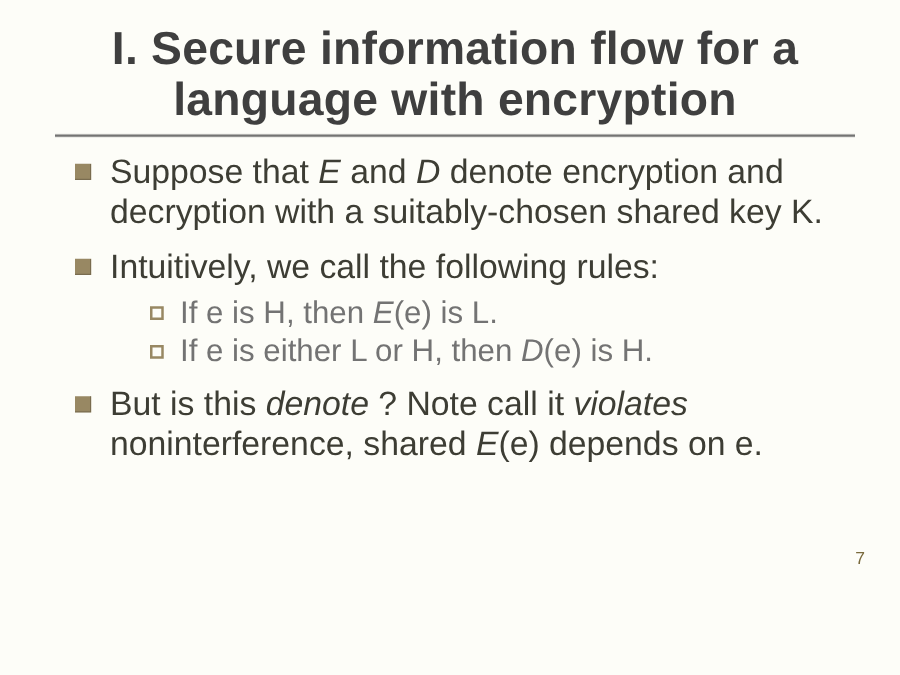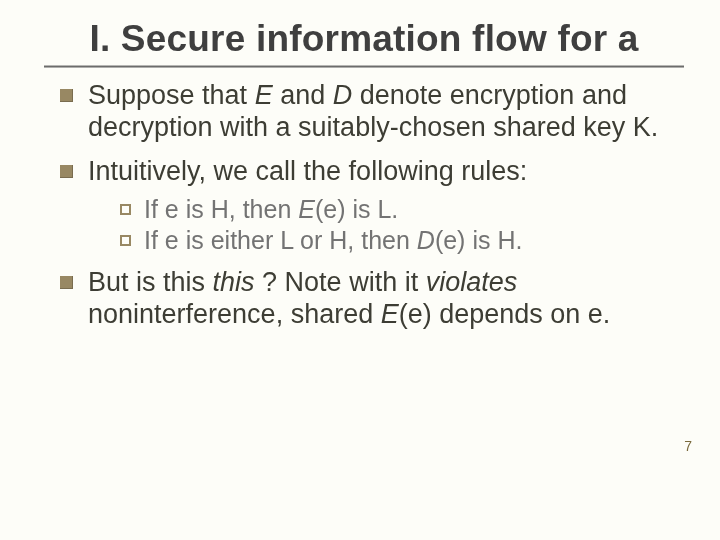--- a/index.html
+++ b/index.html
@@ -90,20 +90,21 @@
     font-family: "Comic Sans MS", cursive, sans-serif;
   }
 </style>
 </head>
 <body>
 
 <div class="slide">
 
   <h1 class="title">
     <span>I. Secure information flow for a</span><br>
+    <span>language with encryption</span>
   </h1>
   <div class="underline"></div>
 
   <ul class="top">
 
     <li>
       <span>Suppose that </span><span class="sc">E</span><span> and </span><span class="sc">D</span><span> denote encryption and decryption with a suitably-chosen shared key K.</span>
     </li>
 
 
@@ -113,19 +114,19 @@
         <li>
           <span>If e is H, then </span><span class="sc">E</span><span>(e) is L.</span>
         </li>
         <li>
           <span>If e is either L or H, then </span><span class="sc">D</span><span>(e) is H.</span>
         </li>
       </ul>
     </li>
 
     <li>
-      <span>But is this </span><em>this</em><span> ?  Note with it </span><em>violates</em><span> noninterference, shared </span><span class="sc">E</span><span>(e) depends on e.</span>
+      <span>But is this </span><em>denote</em><span> ?  Note call it </span><em>violates</em><span> noninterference, shared </span><span class="sc">E</span><span>(e) depends on e.</span>
     </li>
 
   </ul>
 
   <div class="slidenum">7</div>
 </div>
 
 </body></html>

